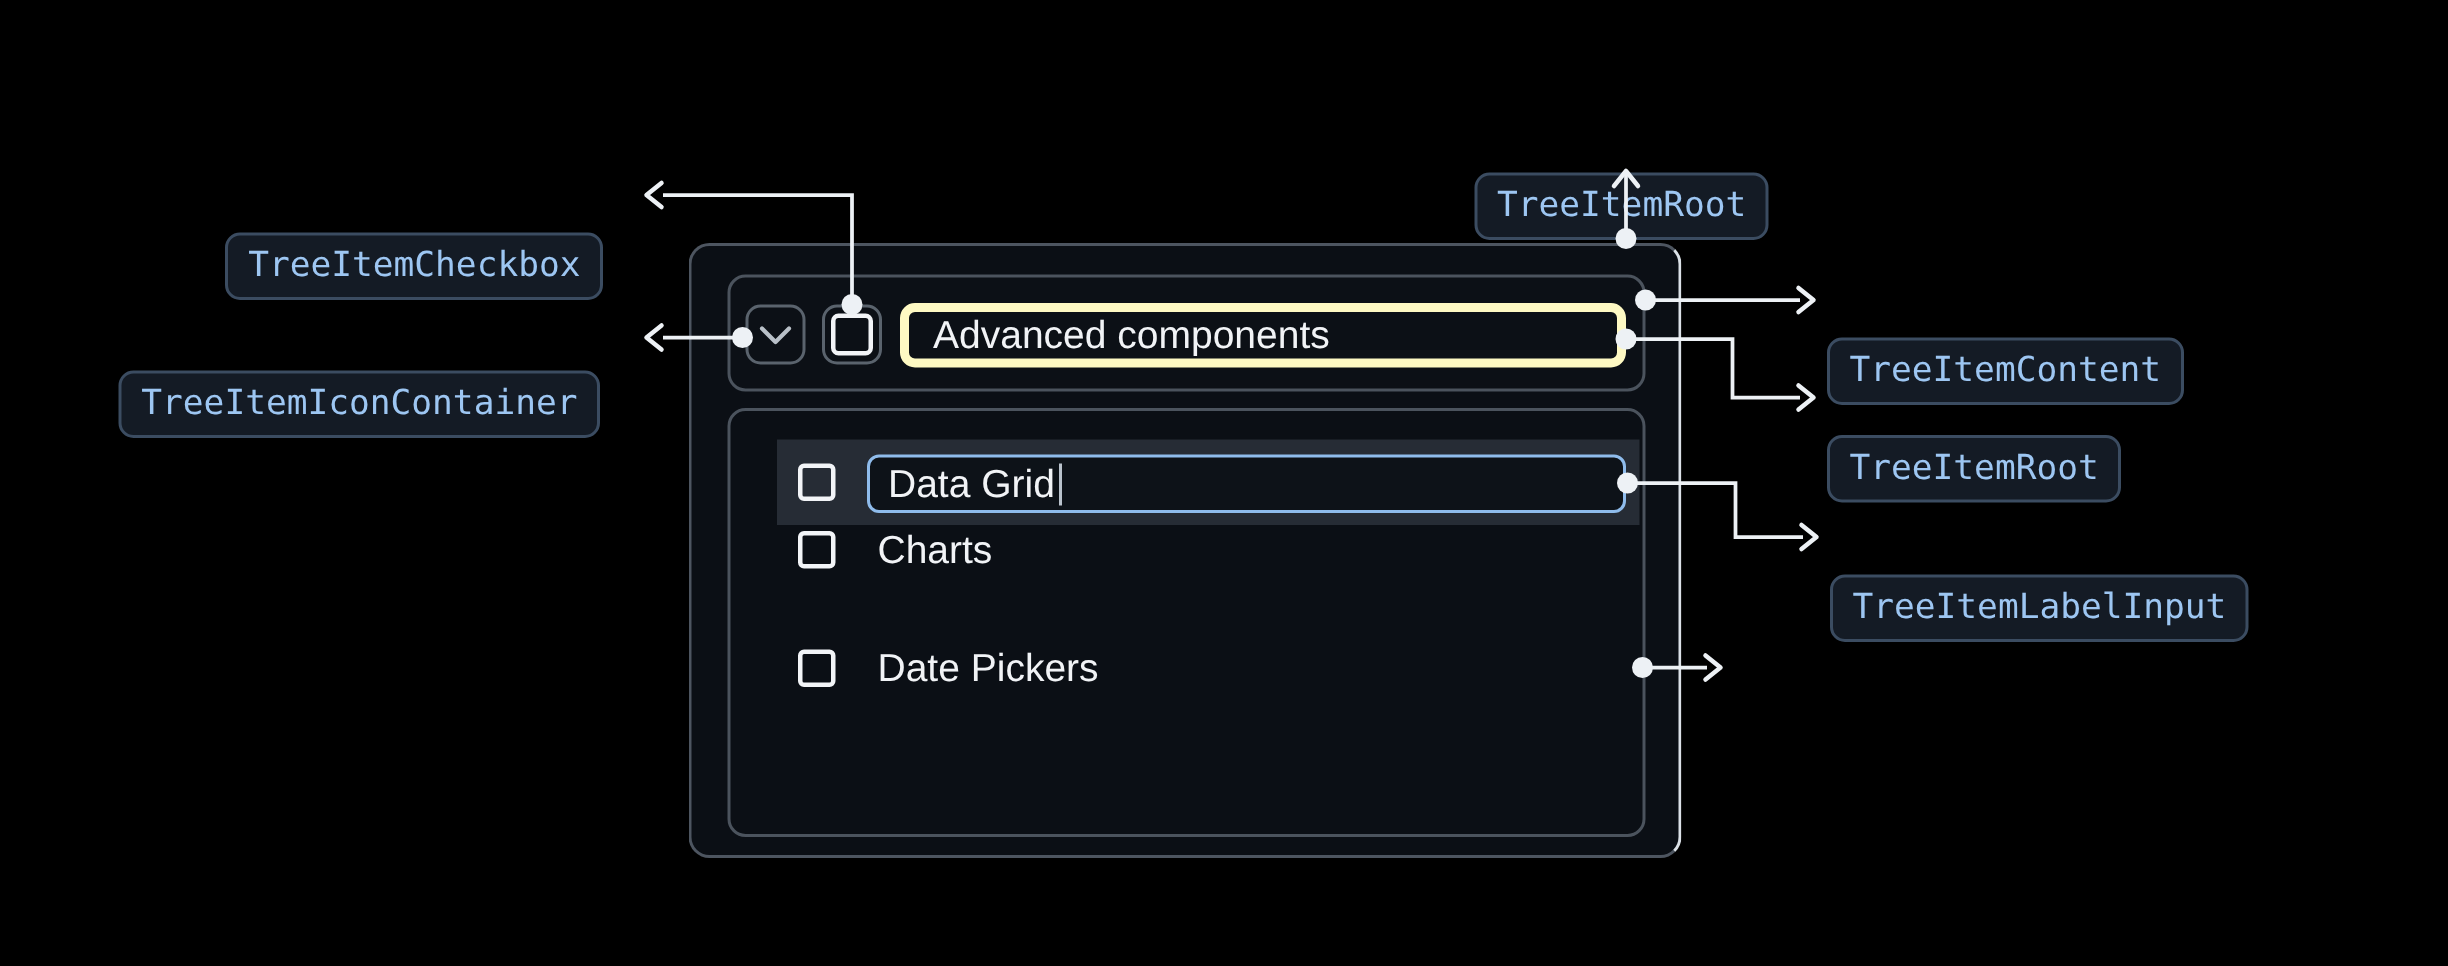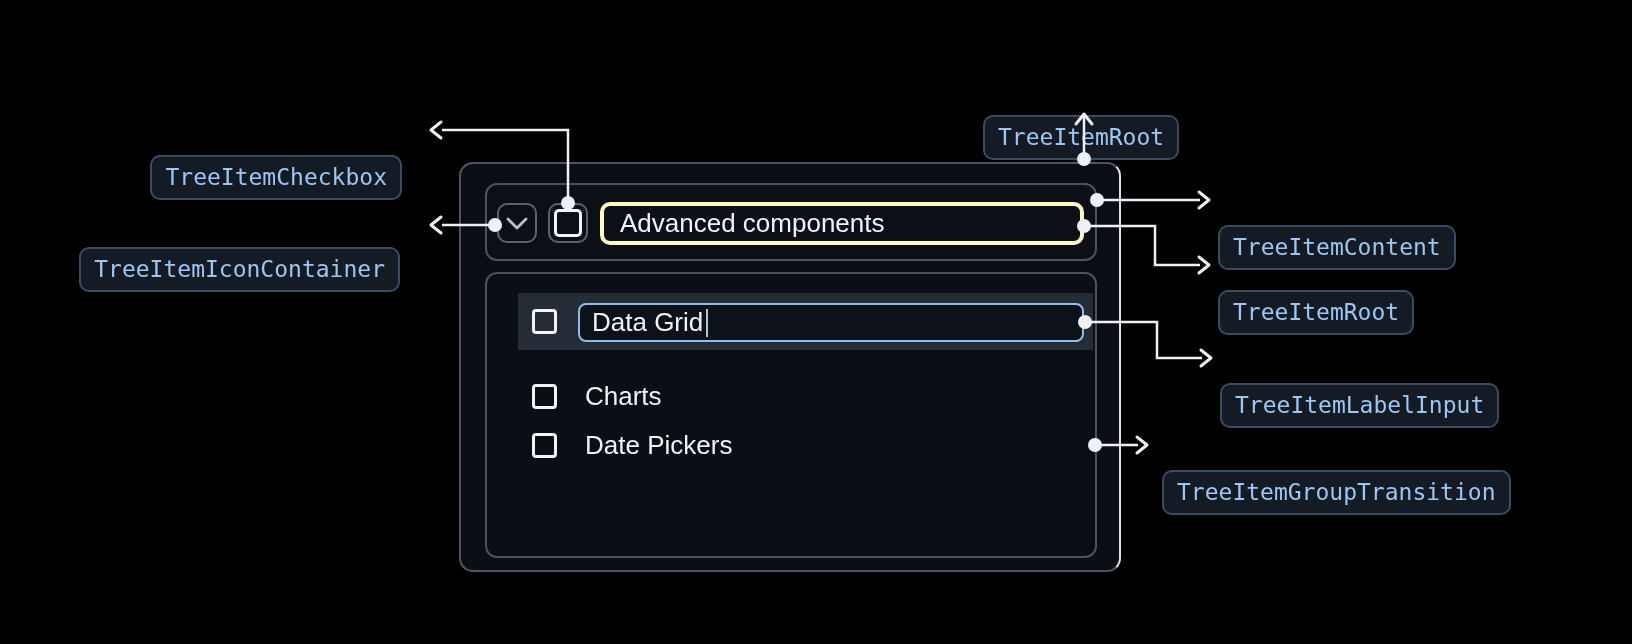--- a/index.html
+++ b/index.html
@@ -22,35 +22,35 @@
     position:absolute;width:40px;height:40px;border:2px solid #5a636d;border-radius:10px;
     display:flex;align-items:center;justify-content:center;background:transparent;
   }
   .chevron-btn{left:497px;top:203px;}
   .checkbox-btn{left:548px;top:203px;}
   .cb-glyph{border:3px solid #f2f4f7;border-radius:5px;}
   .cb-glyph.big{width:28px;height:28px;}
   .cb-glyph.small{width:25px;height:25px;border-width:3px;border-radius:4px;}
   .label-box{
     position:absolute;left:600px;top:202px;width:484px;height:43px;
-    border:4px solid #fef9c3;border-radius:10px;display:flex;align-items:center;
+    border:6px solid #fef9c3;border-radius:10px;display:flex;align-items:center;
     padding:0 16px;color:#f1f3f6;font-size:26px;background:#0c1016;
   }
   .group-panel{
     position:absolute;left:485px;top:272px;width:612px;height:286px;
     border:2px solid #4b535d;border-radius:12px;background:#0b0f15;
   }
   .tree-row{
     position:absolute;left:518px;width:575px;height:57px;
     display:flex;align-items:center;border-radius:0;
   }
   .tree-row .cb-wrap{width:25px;height:25px;margin-left:14px;flex:0 0 auto;}
   .tree-row .row-label{margin-left:28px;color:#f1f3f6;font-size:26px;}
   .row-datagrid{top:293px;background:#262c35;}
-  .row-charts{top:368px;}
+  .row-charts{top:338px;}
   .row-datepickers{top:417px;}
   .row-treeview{top:479px;}
   .label-input{
     position:absolute;left:60px;top:10px;width:506px;height:39px;
     border:2px solid #8fbcec;border-radius:8px;background:#0d1218;
     display:flex;align-items:center;padding:0 12px;color:#f1f3f6;font-size:26px;
   }
   .caret{display:inline-block;width:2px;height:28px;background:#b9c2cc;margin-left:3px;}
   
   .pill{
@@ -113,21 +113,20 @@
     <span class="row-label">Date Pickers</span>
   </div>
 
 
   <div class="pill pill-root">TreeItemRoot</div>
   <div class="pill pill-checkbox">TreeItemCheckbox</div>
   <div class="pill pill-iconcontainer">TreeItemIconContainer</div>
   <div class="pill pill-content">TreeItemContent</div>
   <div class="pill pill-label">TreeItemRoot</div>
   <div class="pill pill-labelinput">TreeItemLabelInput</div>
-  <div class="pill pill-grouptransition">TreeItemGroupTransition</div>
 
   <svg class="connectors" width="1632" height="644" viewBox="0 0 1632 644" fill="none" stroke="#edf1f5" stroke-width="2.5">
 
     <g>
       <path d="M1084 158 V116"></path>
       <path d="M1076 124 L1084 114 L1092 124" stroke-width="3" stroke-linecap="round" stroke-linejoin="round"></path>
       <circle cx="1084" cy="159" r="7" fill="#edf1f5" stroke="none"></circle>
     </g>
 
     <g>

